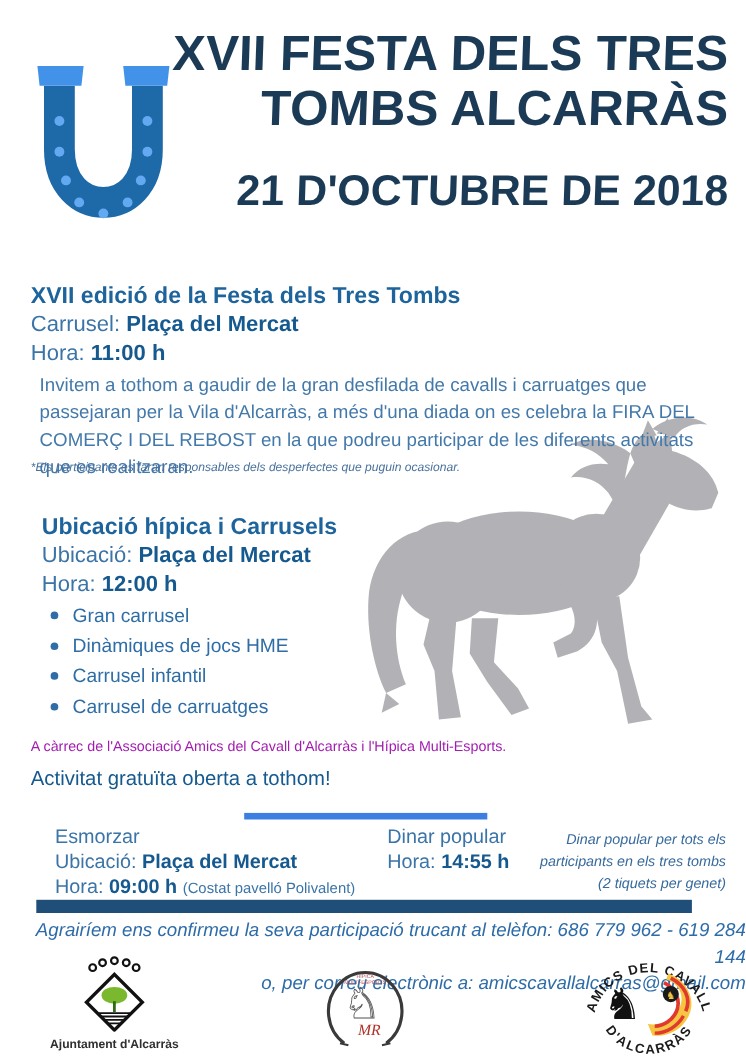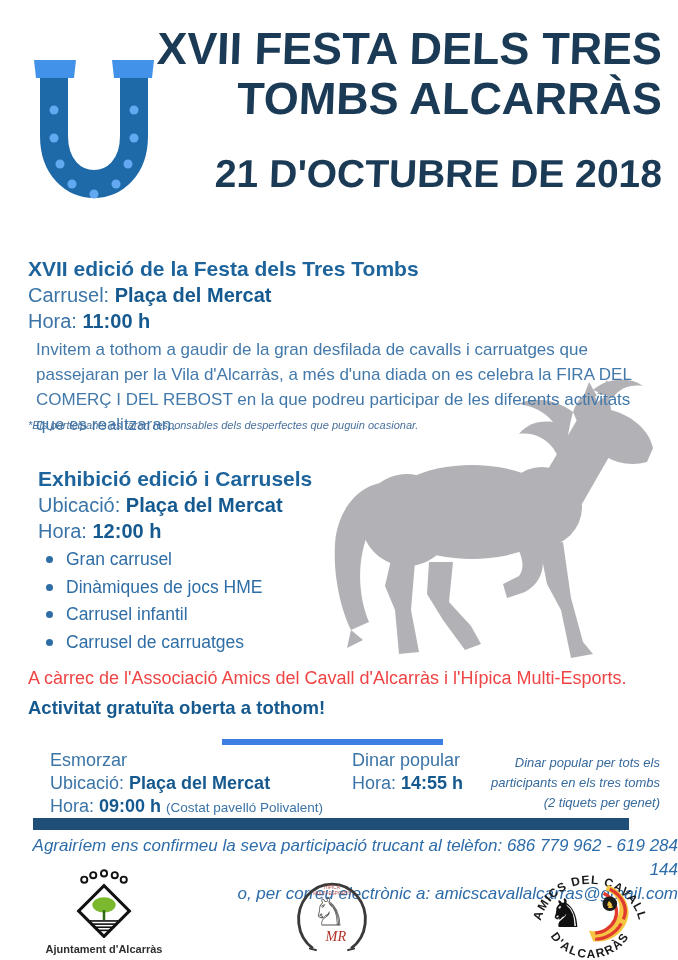--- a/index.html
+++ b/index.html
@@ -29,22 +29,22 @@
   }
   .note{
     position:absolute;left:28px;top:419px;font-size:11px;font-style:italic;color:#49719c;z-index:3;text-align:center;
   }
   
   .bullets{position:absolute;left:46px;top:546px;z-index:3;list-style:none;margin:0;padding:0;}
   .bullets li{display:flex;align-items:center;font-size:17.5px;line-height:27.5px;color:#2e6da5;}
   .bullets .dot{width:7px;height:7px;border-radius:50%;background:#2e6da5;margin-right:13px;flex:none;}
   
   .credits{position:absolute;left:28px;top:664px;z-index:3;}
-  .credits .c1{font-size:18px;line-height:29px;color:#ef4444;}
-  .credits .c2{font-size:18.5px;line-height:29px;font-weight:bold;color:#15598f;}
+  .credits .c1{font-size:13px;line-height:29px;color:#a21caf;}
+  .credits .c2{font-size:18.5px;line-height:29px;font-weight:normal;color:#15598f;}
   
   .divider{position:absolute;left:222px;top:739px;width:221px;height:6px;background:#3c7ee2;z-index:3;}
   .col{position:absolute;top:749px;z-index:3;}
   .col .t{font-size:18px;line-height:23px;color:#3b74a6;}
   .col .t .val{font-weight:bold;color:#15598f;}
   .col .t .small-note{font-size:13.5px;color:#3b74a6;font-weight:normal;}
   .col1{left:50px;}
   .col2{left:352px;}
   .col3{right:18px;top:753px;width:205px;text-align:right;font-size:13px;font-style:italic;
         line-height:20px;color:#36699c;}
@@ -117,21 +117,21 @@
     <div class="sec-line">
       <span>Hora:</span>
       <span class="val">11:00 h</span>
     </div>
   </div>
 
   <div class="paragraph">Invitem a tothom a gaudir de la gran desfilada de cavalls i carruatges que passejaran per la Vila d'Alcarràs, a més d'una diada on es celebra la FIRA DEL COMERÇ I DEL REBOST en la que podreu participar de les diferents activitats que es realitzaran.</div>
   <div class="note">*Els participants es faran responsables dels desperfectes que puguin ocasionar.</div>
 
   <div class="sec" style="left:38px;top:466px;">
-    <div class="sec-heading">Exhibició edició i Carrusels</div>
+    <div class="sec-heading">Ubicació hípica i Carrusels</div>
     <div class="sec-line">
       <span>Ubicació:</span>
       <span class="val">Plaça del Mercat</span>
     </div>
     <div class="sec-line">
       <span>Hora:</span>
       <span class="val">12:00 h</span>
     </div>
   </div>
 

